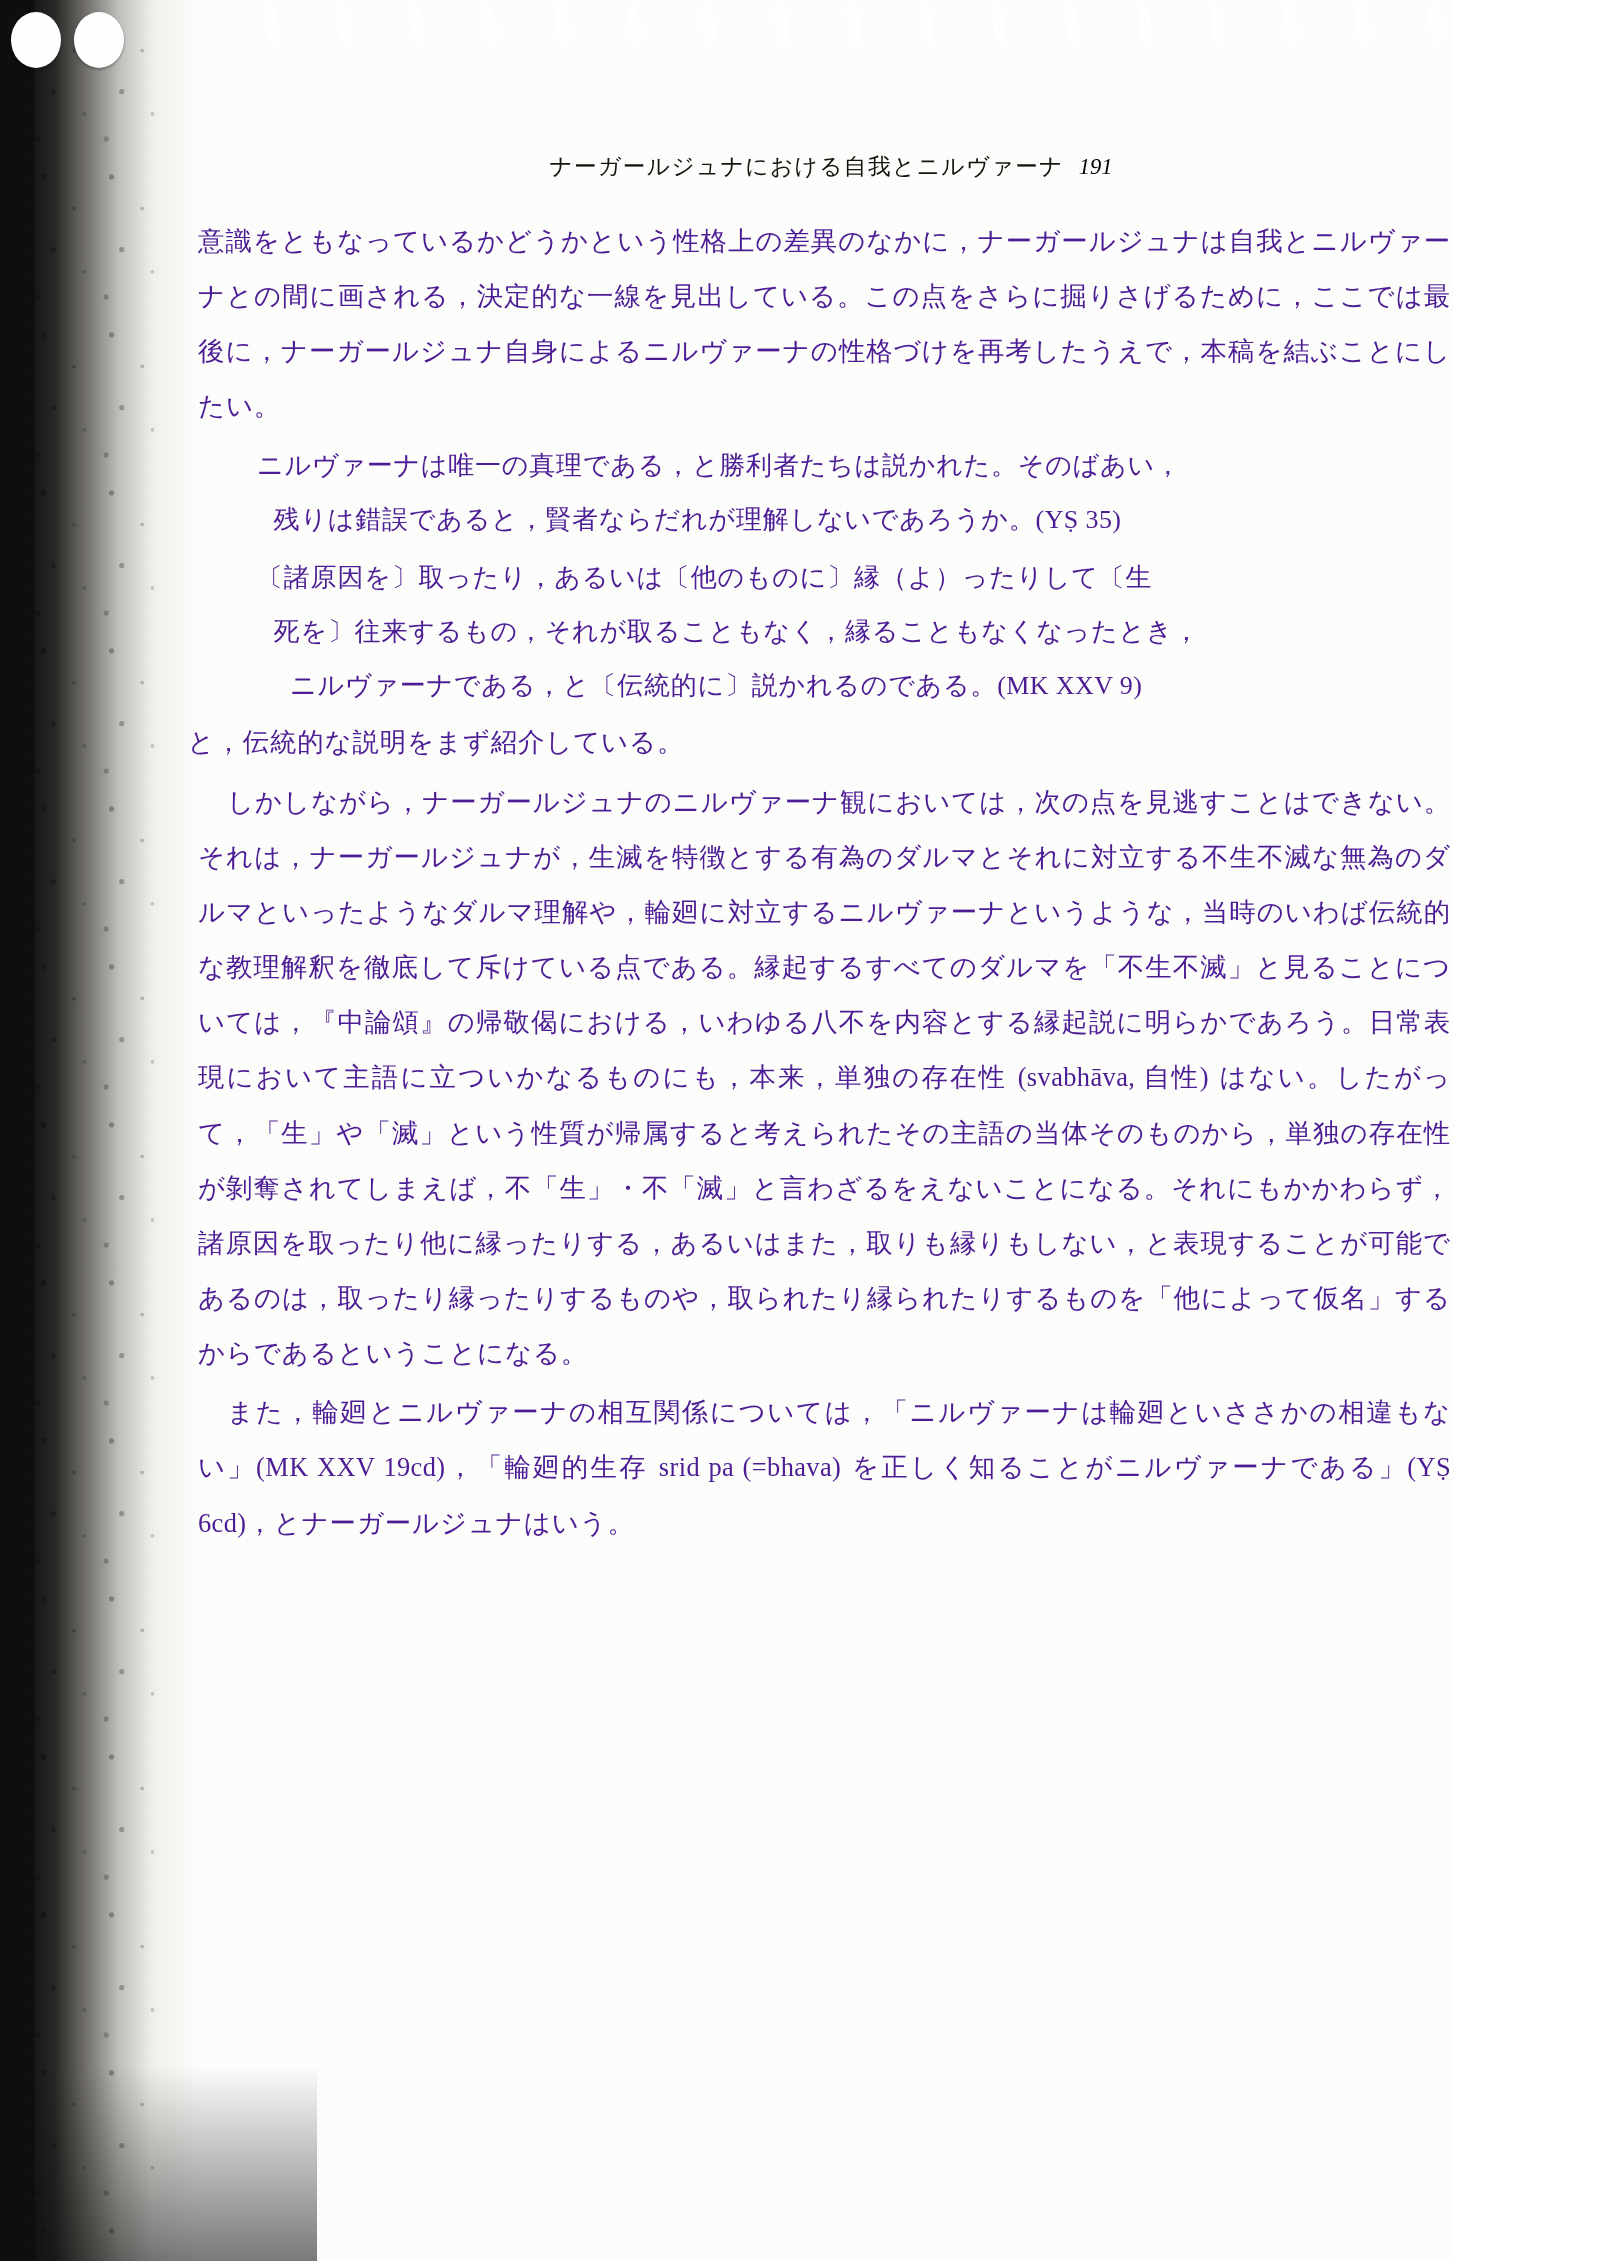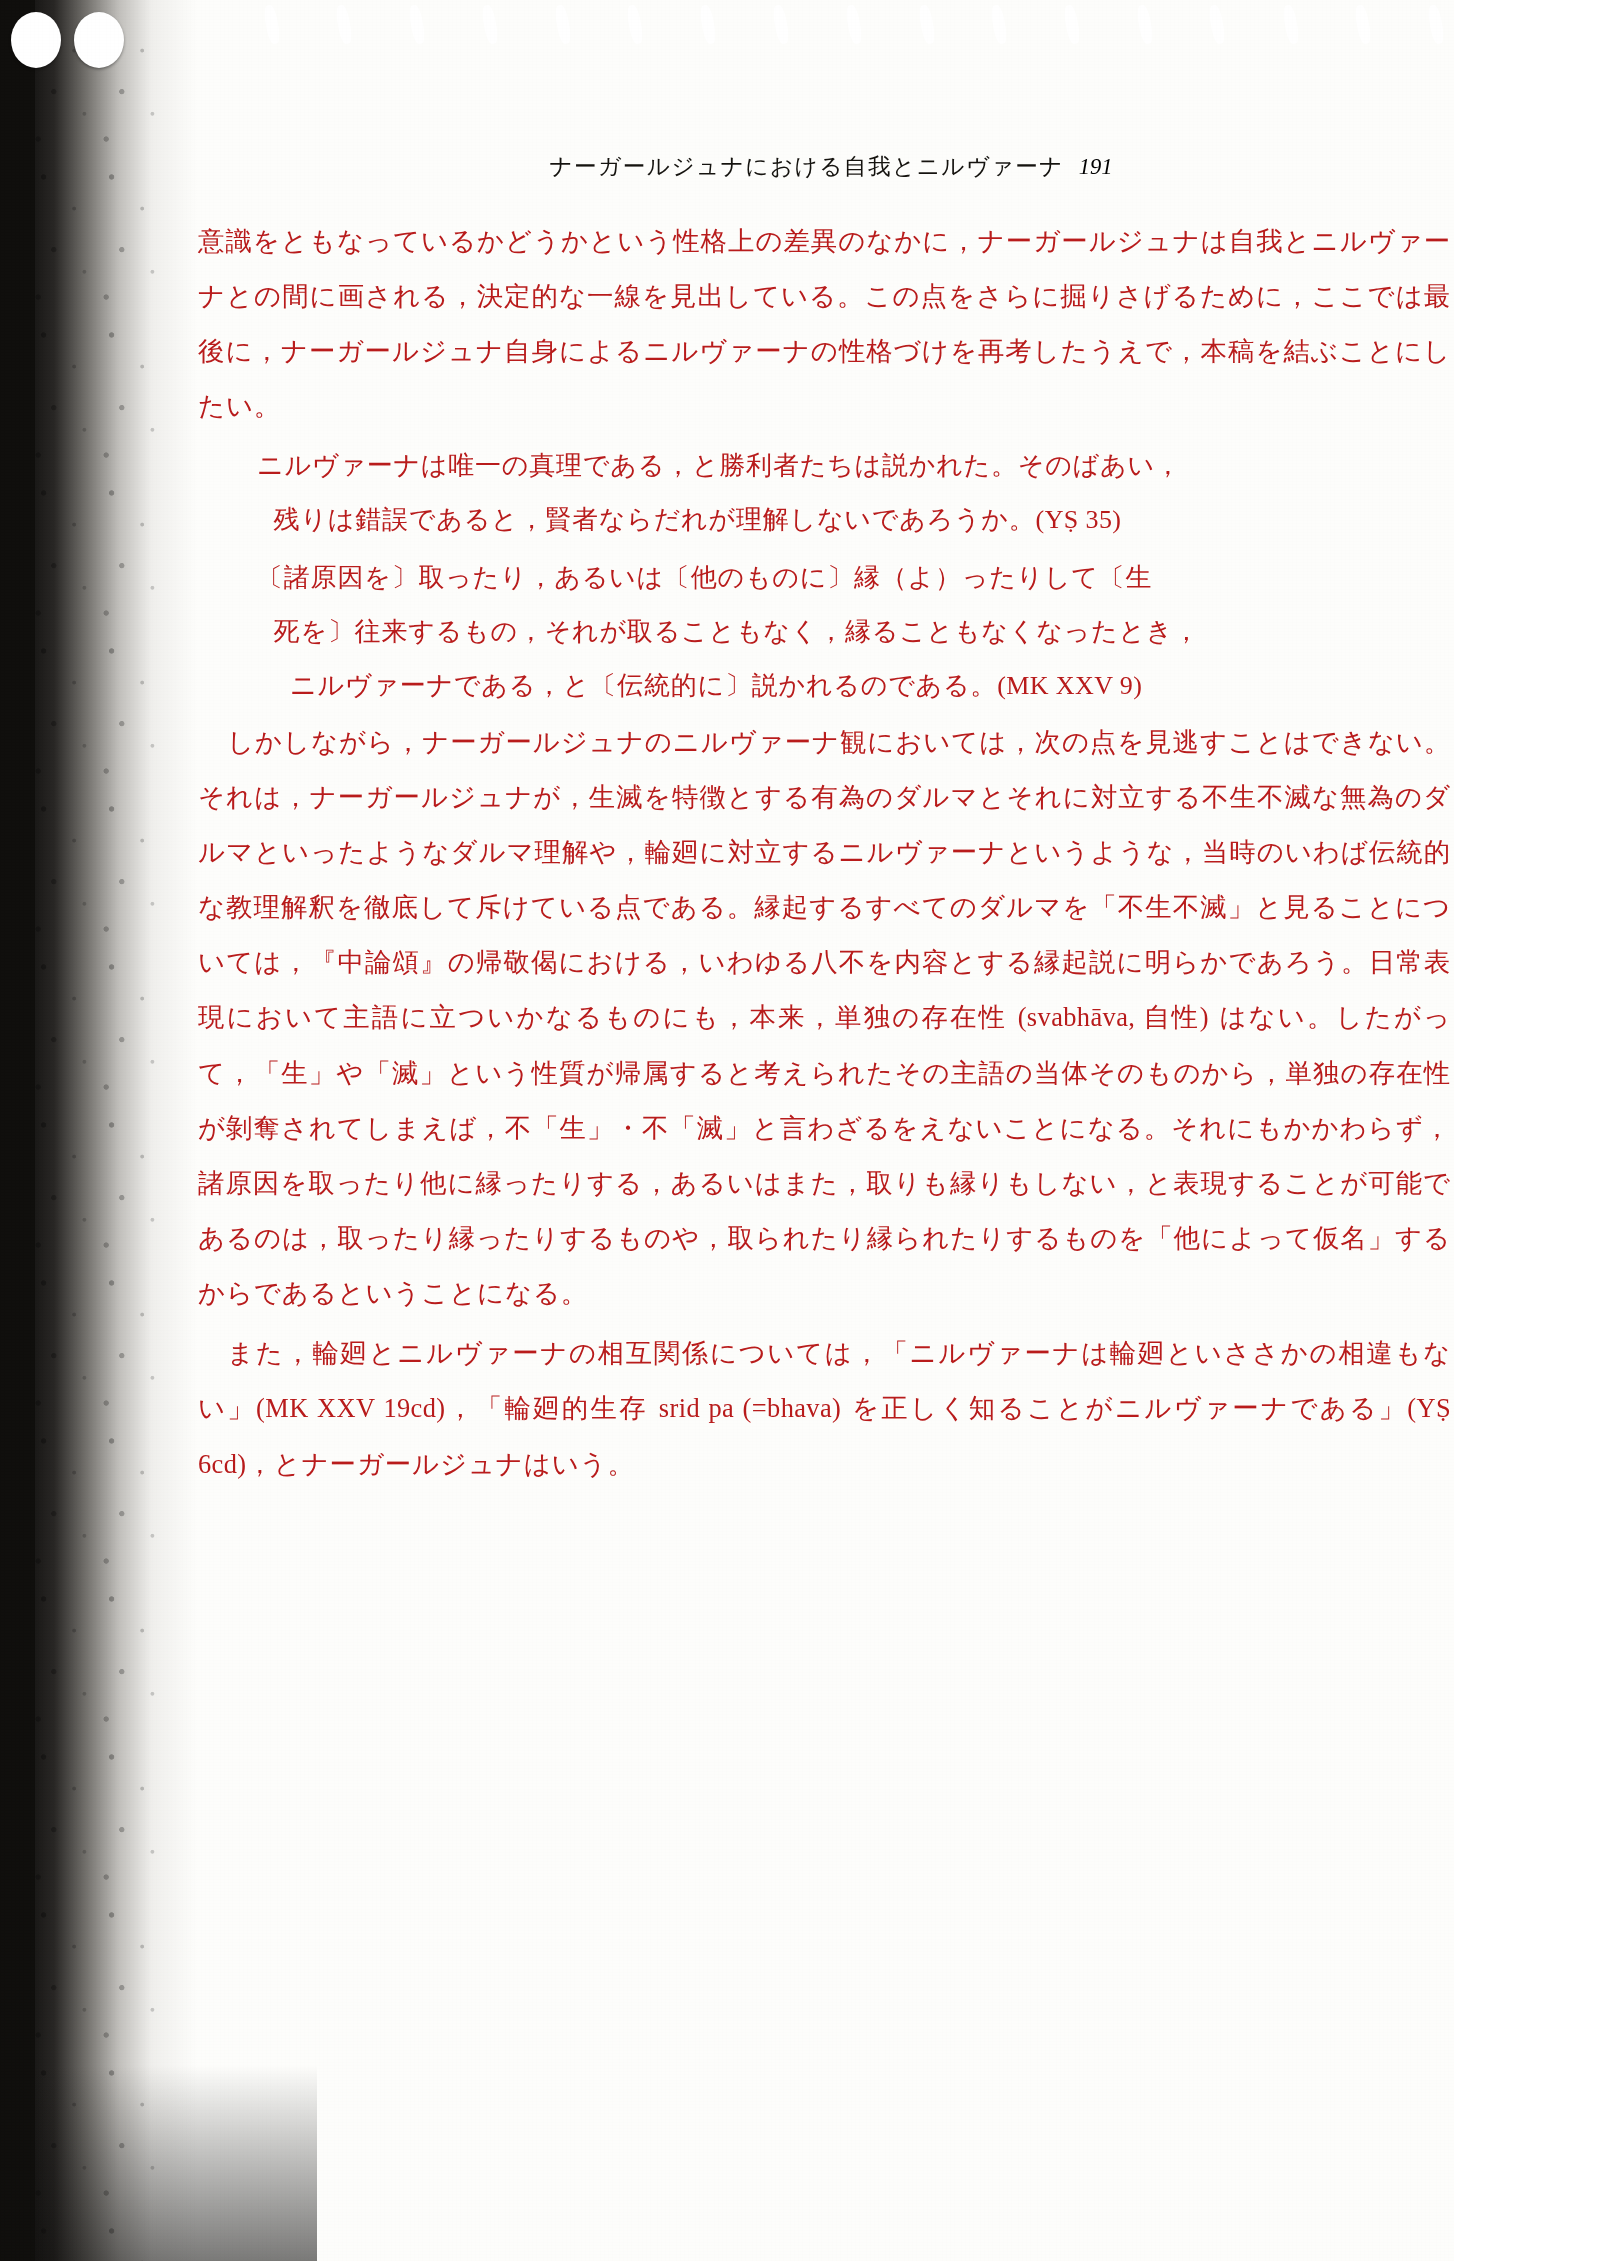--- a/index.html
+++ b/index.html
@@ -114,21 +114,21 @@
     font-family: "Liberation Serif", "DejaVu Serif", serif;
   }
 
   
   .body-col {
     position: absolute;
     left: 198px;
     top: 213px;
     width: 1253px;
     z-index: 2;
-    color: #b91c1c;
+    color: #4c1d95;
   }
   .para {
     margin: 0 0 4.5px 0;
     font-size: 26.4px;
     line-height: 55px;
     letter-spacing: 0.9px;
     text-align: justify;
   }
   .para.indent { text-indent: 29px; }
   .para.hang-left { margin-left: -10.6px; }
@@ -215,20 +215,21 @@
 
 
     <div class="verse">
       <span>〔諸原因を〕取ったり，あるいは〔他のものに〕縁（よ）ったりして〔生</span>
       <span class="line2">死を〕往来するもの，それが取ることもなく，縁ることもなくなったとき，</span>
       <span class="line3">
         <span>ニルヴァーナである，と〔伝統的に〕説かれるのである。</span><span class="cite">(MK XXV 9)</span>
       </span>
     </div>
 
+    <p class="para hang-left">と，伝統的な説明をまず紹介している。</p>
 
 
     <p class="para indent">
       <span>しかしながら，ナーガールジュナのニルヴァーナ観においては，次の点を見逃すことはできない。それは，ナーガールジュナが，生滅を特徴とする有為のダルマとそれに対立する不生不滅な無為のダルマといったようなダルマ理解や，輪廻に対立するニルヴァーナというような，当時のいわば伝統的な教理解釈を徹底して斥けている点である。縁起するすべてのダルマを「不生不滅」と見ることについては，『中論頌』の帰敬偈における，いわゆる八不を内容とする縁起説に明らかであろう。日常表現において主語に立ついかなるものにも，本来，単独の存在性 </span><span class="rom">(svabhāva, 自性)</span><span> はない。したがって，「生」や「滅」という性質が帰属すると考えられたその主語の当体そのものから，単独の存在性が剝奪されてしまえば，不「生」・不「滅」と言わざるをえないことになる。それにもかかわらず，諸原因を取ったり他に縁ったりする，あるいはまた，取りも縁りもしない，と表現することが可能であるのは，取ったり縁ったりするものや，取られたり縁られたりするものを「他によって仮名」するからであるということになる。</span>
     </p>
 
     <p class="para indent">
       <span>また，輪廻とニルヴァーナの相互関係については，「ニルヴァーナは輪廻といささかの相違もない」</span><span class="cite">(MK XXV 19cd)</span><span>，「輪廻的生存 </span><span class="rom">srid pa (=bhava)</span><span> を正しく知ることがニルヴァーナである」</span><span class="cite">(YṢ 6cd)</span><span>，とナーガールジュナはいう。</span>
     </p>
 

